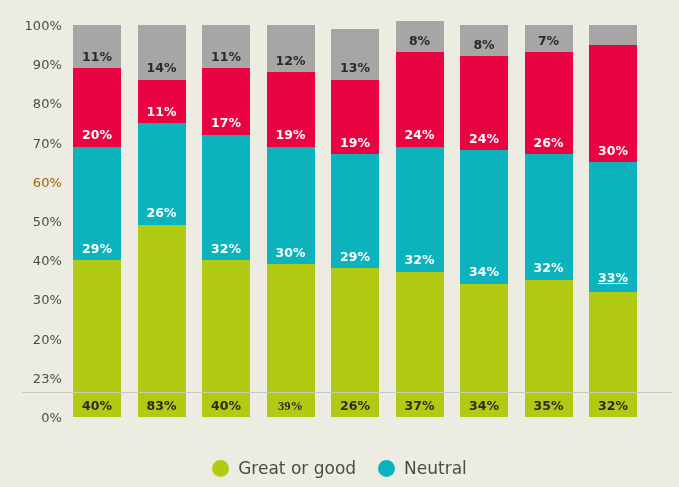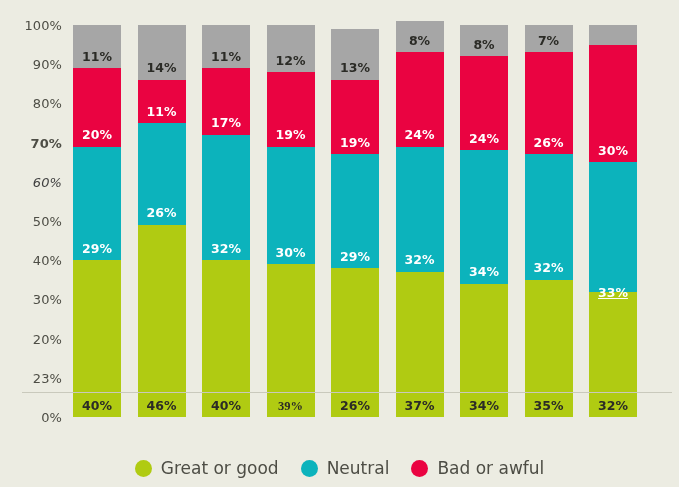--- a/index.html
+++ b/index.html
@@ -130,22 +130,22 @@
 <body>
 
 <div id="chart-root">
 
   <div id="plot-area">
 
     <div id="y-axis">
         <div class="y-tick" style="top: 0px; color: rgb(77, 77, 69);">100%</div>
         <div class="y-tick" style="top: 39.2px; color: rgb(77, 77, 69);">90%</div>
         <div class="y-tick" style="top: 78.4px; color: rgb(77, 77, 69);">80%</div>
-        <div class="y-tick" style="top: 117.6px; color: rgb(77, 77, 69); font-weight: bold;">70%</div>
-        <div class="y-tick" style="top: 156.8px; color: #404040; font-style: italic;">60%</div>
+        <div class="y-tick" style="top: 117.6px; color: rgb(77, 77, 69);">70%</div>
+        <div class="y-tick" style="top: 156.8px; color: #a16207;">60%</div>
         <div class="y-tick" style="top: 196px; color: rgb(77, 77, 69);">50%</div>
         <div class="y-tick" style="top: 235.2px; color: rgb(77, 77, 69);">40%</div>
         <div class="y-tick" style="top: 274.4px; color: rgb(77, 77, 69);">30%</div>
         <div class="y-tick" style="top: 313.6px; color: rgb(77, 77, 69);">20%</div>
         <div class="y-tick" style="top: 352.8px; color: rgb(77, 77, 69);">23%</div>
         <div class="y-tick" style="top: 392px; color: rgb(77, 77, 69);">0%</div>
       </div>
 
     <div id="bars-layer">
         <div class="bar-column" style="left: 73px;">
@@ -153,21 +153,21 @@
           <div class="seg-label lbl-dark" style="bottom: 5px;">40%</div>
           <div class="seg" style="background: rgb(12, 179, 188); height: 113.68px; bottom: 156.8px;"></div>
           <div class="seg-label lbl-light" style="bottom: 161.8px;">29%</div>
           <div class="seg" style="background: rgb(234, 3, 65); height: 78.4px; bottom: 270.48px;"></div>
           <div class="seg-label lbl-light" style="bottom: 275.48px;">20%</div>
           <div class="seg" style="background: rgb(166, 166, 166); height: 43.12px; bottom: 348.88px;"></div>
           <div class="seg-label lbl-dark" style="bottom: 353.88px;">11%</div>
         </div>
         <div class="bar-column" style="left: 137.5px;">
           <div class="seg" style="background: rgb(176, 203, 18); height: 192.08px; bottom: 0px;"></div>
-          <div class="seg-label lbl-dark" style="bottom: 5px;">46%</div>
+          <div class="seg-label lbl-dark" style="bottom: 5px;">83%</div>
           <div class="seg" style="background: rgb(12, 179, 188); height: 101.92px; bottom: 192.08px;"></div>
           <div class="seg-label lbl-light" style="bottom: 197.08px;">26%</div>
           <div class="seg" style="background: rgb(234, 3, 65); height: 43.12px; bottom: 294px;"></div>
           <div class="seg-label lbl-light" style="bottom: 299px;">11%</div>
           <div class="seg" style="background: rgb(166, 166, 166); height: 54.88px; bottom: 337.12px;"></div>
           <div class="seg-label lbl-dark" style="bottom: 342.12px;">14%</div>
         </div>
         <div class="bar-column" style="left: 202px;">
           <div class="seg" style="background: rgb(176, 203, 18); height: 156.8px; bottom: 0px;"></div>
           <div class="seg-label lbl-dark" style="bottom: 5px;">40%</div>
@@ -225,39 +225,35 @@
           <div class="seg-label lbl-light" style="bottom: 142.2px;">32%</div>
           <div class="seg" style="background: rgb(234, 3, 65); height: 101.92px; bottom: 262.64px;"></div>
           <div class="seg-label lbl-light" style="bottom: 267.64px;">26%</div>
           <div class="seg" style="background: rgb(166, 166, 166); height: 27.44px; bottom: 364.56px;"></div>
           <div class="seg-label lbl-dark" style="bottom: 369.56px;">7%</div>
         </div>
         <div class="bar-column" style="left: 589px;">
           <div class="seg" style="background: rgb(176, 203, 18); height: 125.44px; bottom: 0px;"></div>
           <div class="seg-label lbl-dark" style="bottom: 5px;">32%</div>
           <div class="seg" style="background: rgb(12, 179, 188); height: 129.36px; bottom: 125.44px;"></div>
-          <div class="seg-label lbl-light" style="bottom: 118px; text-decoration: underline;">33%</div>
+          <div class="seg-label lbl-light" style="bottom: 133px; text-decoration: underline;">33%</div>
           <div class="seg" style="background: rgb(234, 3, 65); height: 117.6px; bottom: 254.8px;"></div>
           <div class="seg-label lbl-light" style="bottom: 259.8px;">30%</div>
           <div class="seg" style="background: rgb(166, 166, 166); height: 19.6px; bottom: 372.4px;"></div>
         </div>
       </div>
 
   </div>
 
   <div id="baseline"></div>
 
   <div id="legend">
       <div class="legend-item">
         <span class="legend-swatch" style="background: rgb(176, 203, 18);"></span>
         <span class="legend-label">Great or good</span>
       </div>
       <div class="legend-item">
         <span class="legend-swatch" style="background: rgb(12, 179, 188);"></span>
         <span class="legend-label">Neutral</span>
       </div>
-      <div class="legend-item">
-        <span class="legend-swatch" style="background: rgb(234, 3, 65);"></span>
-        <span class="legend-label">Bad or awful</span>
-      </div>
     </div>
 
 </div>
 
 </body></html>

